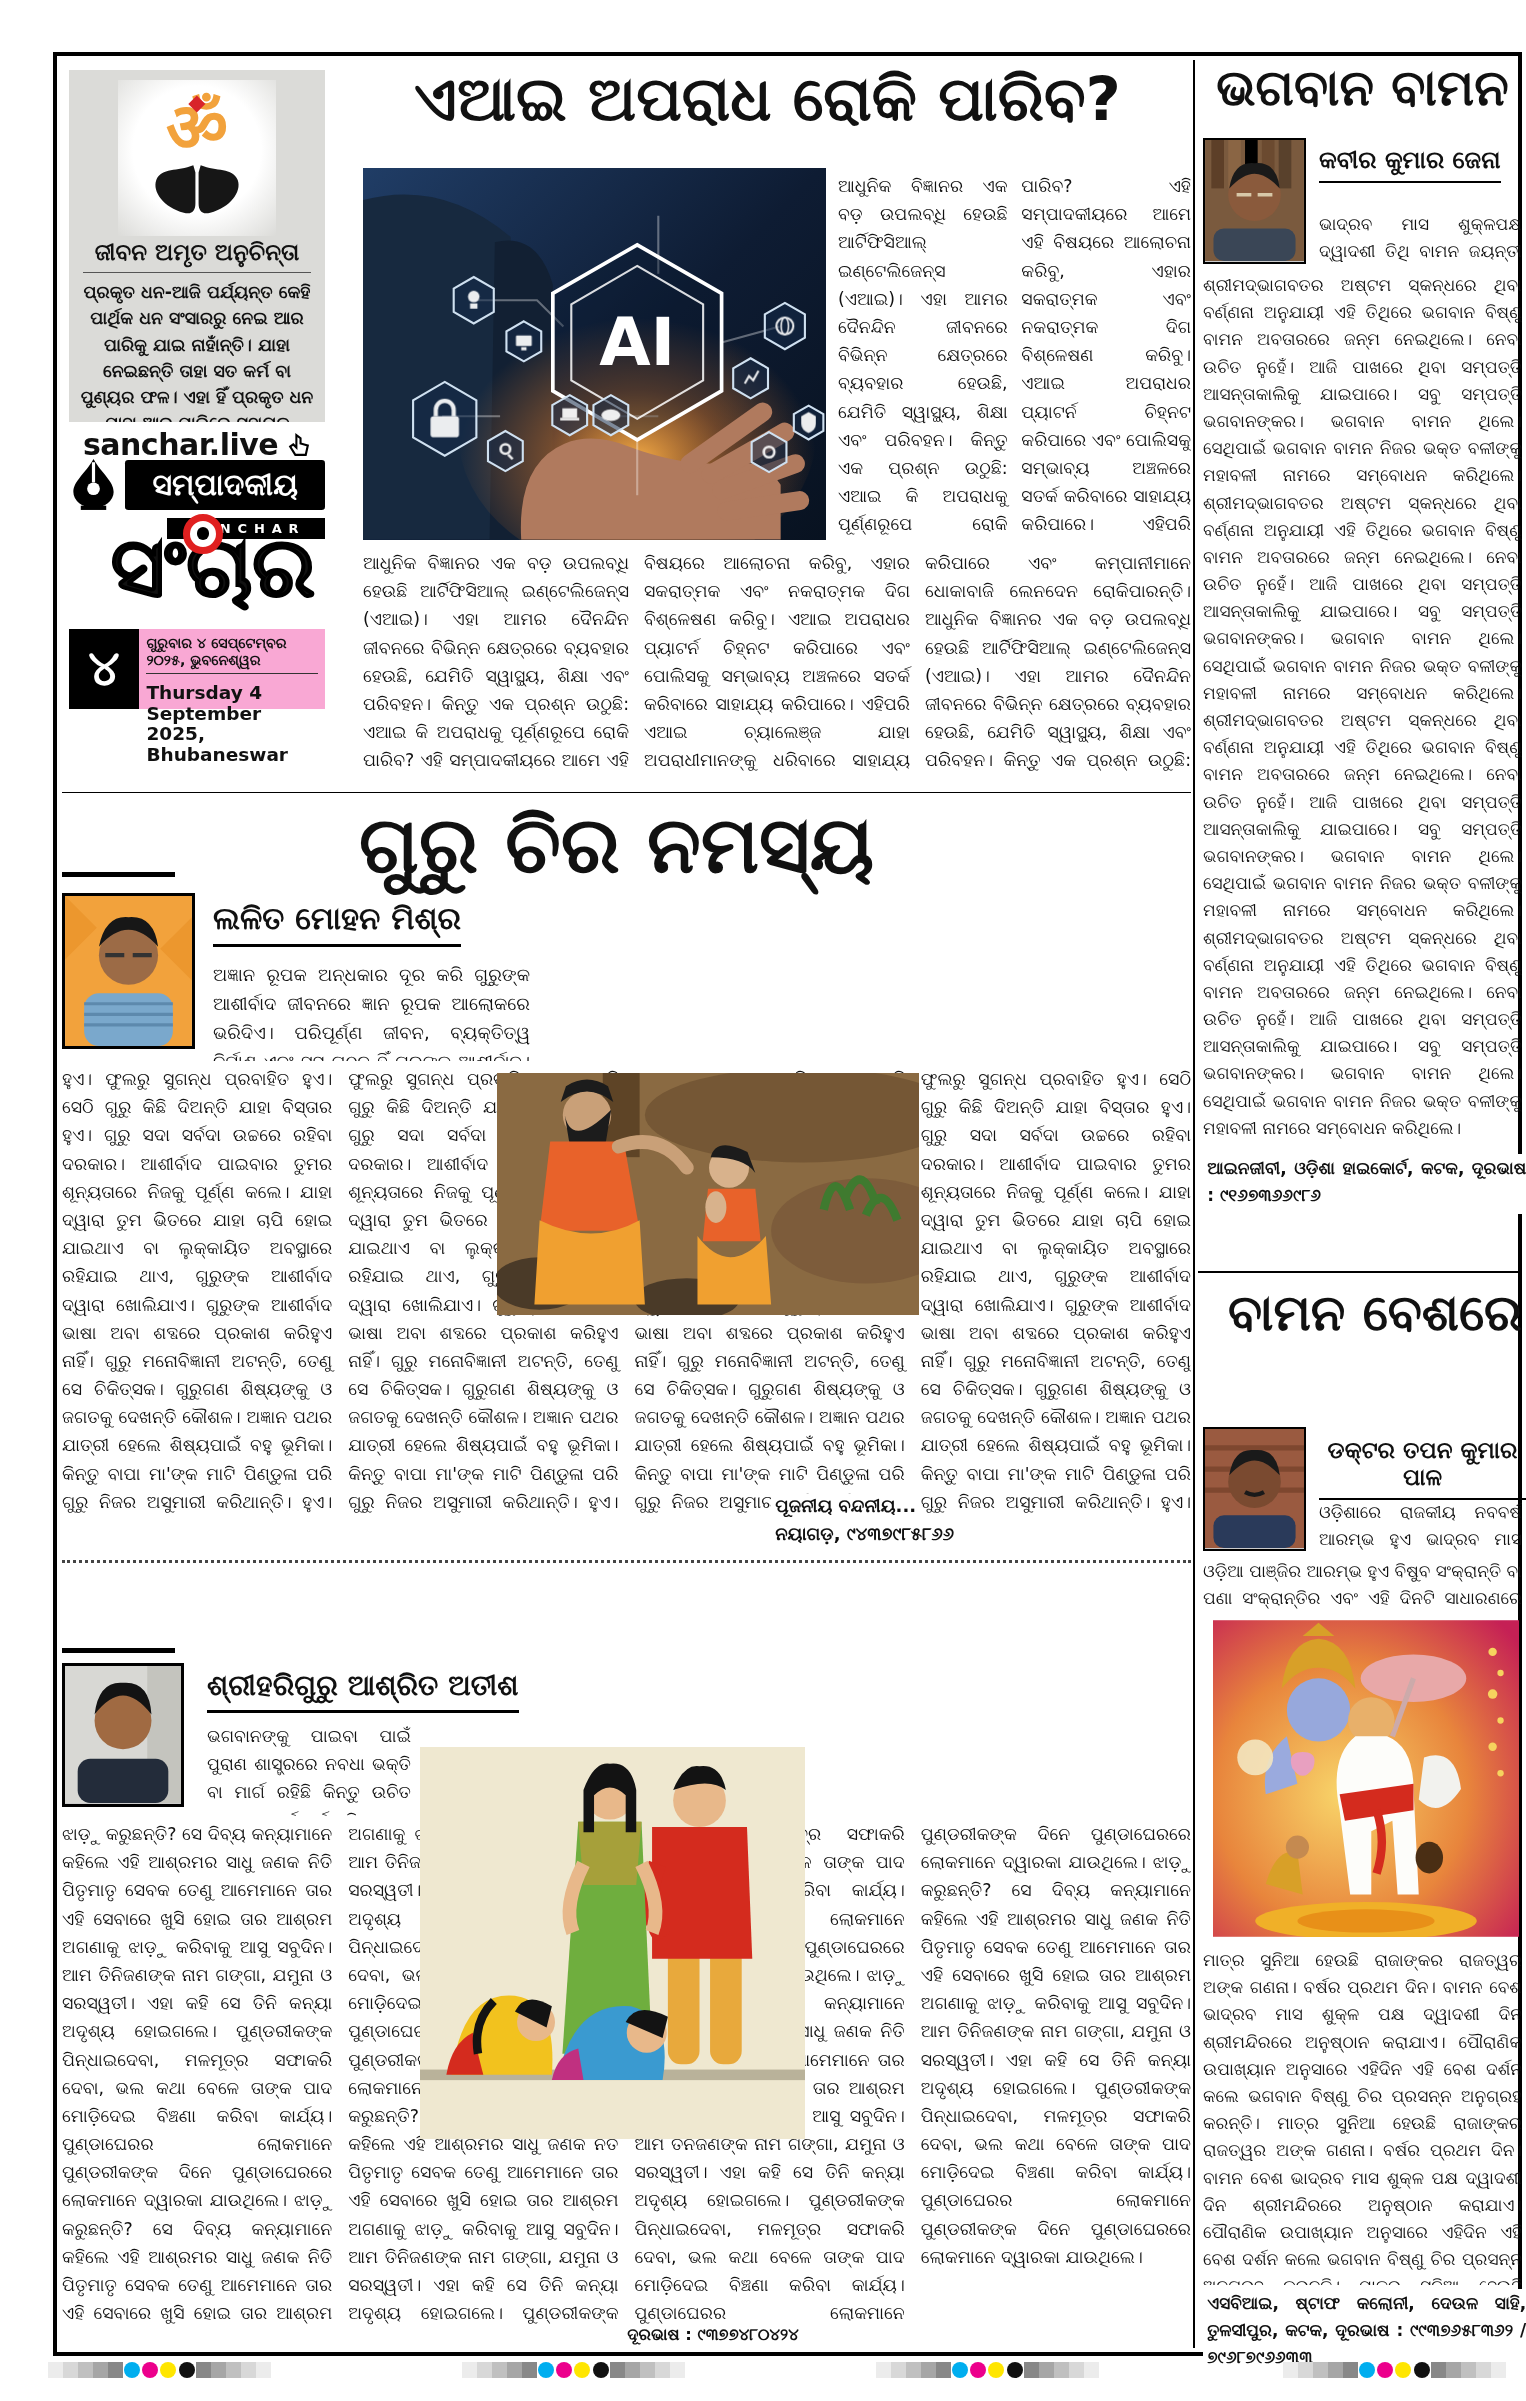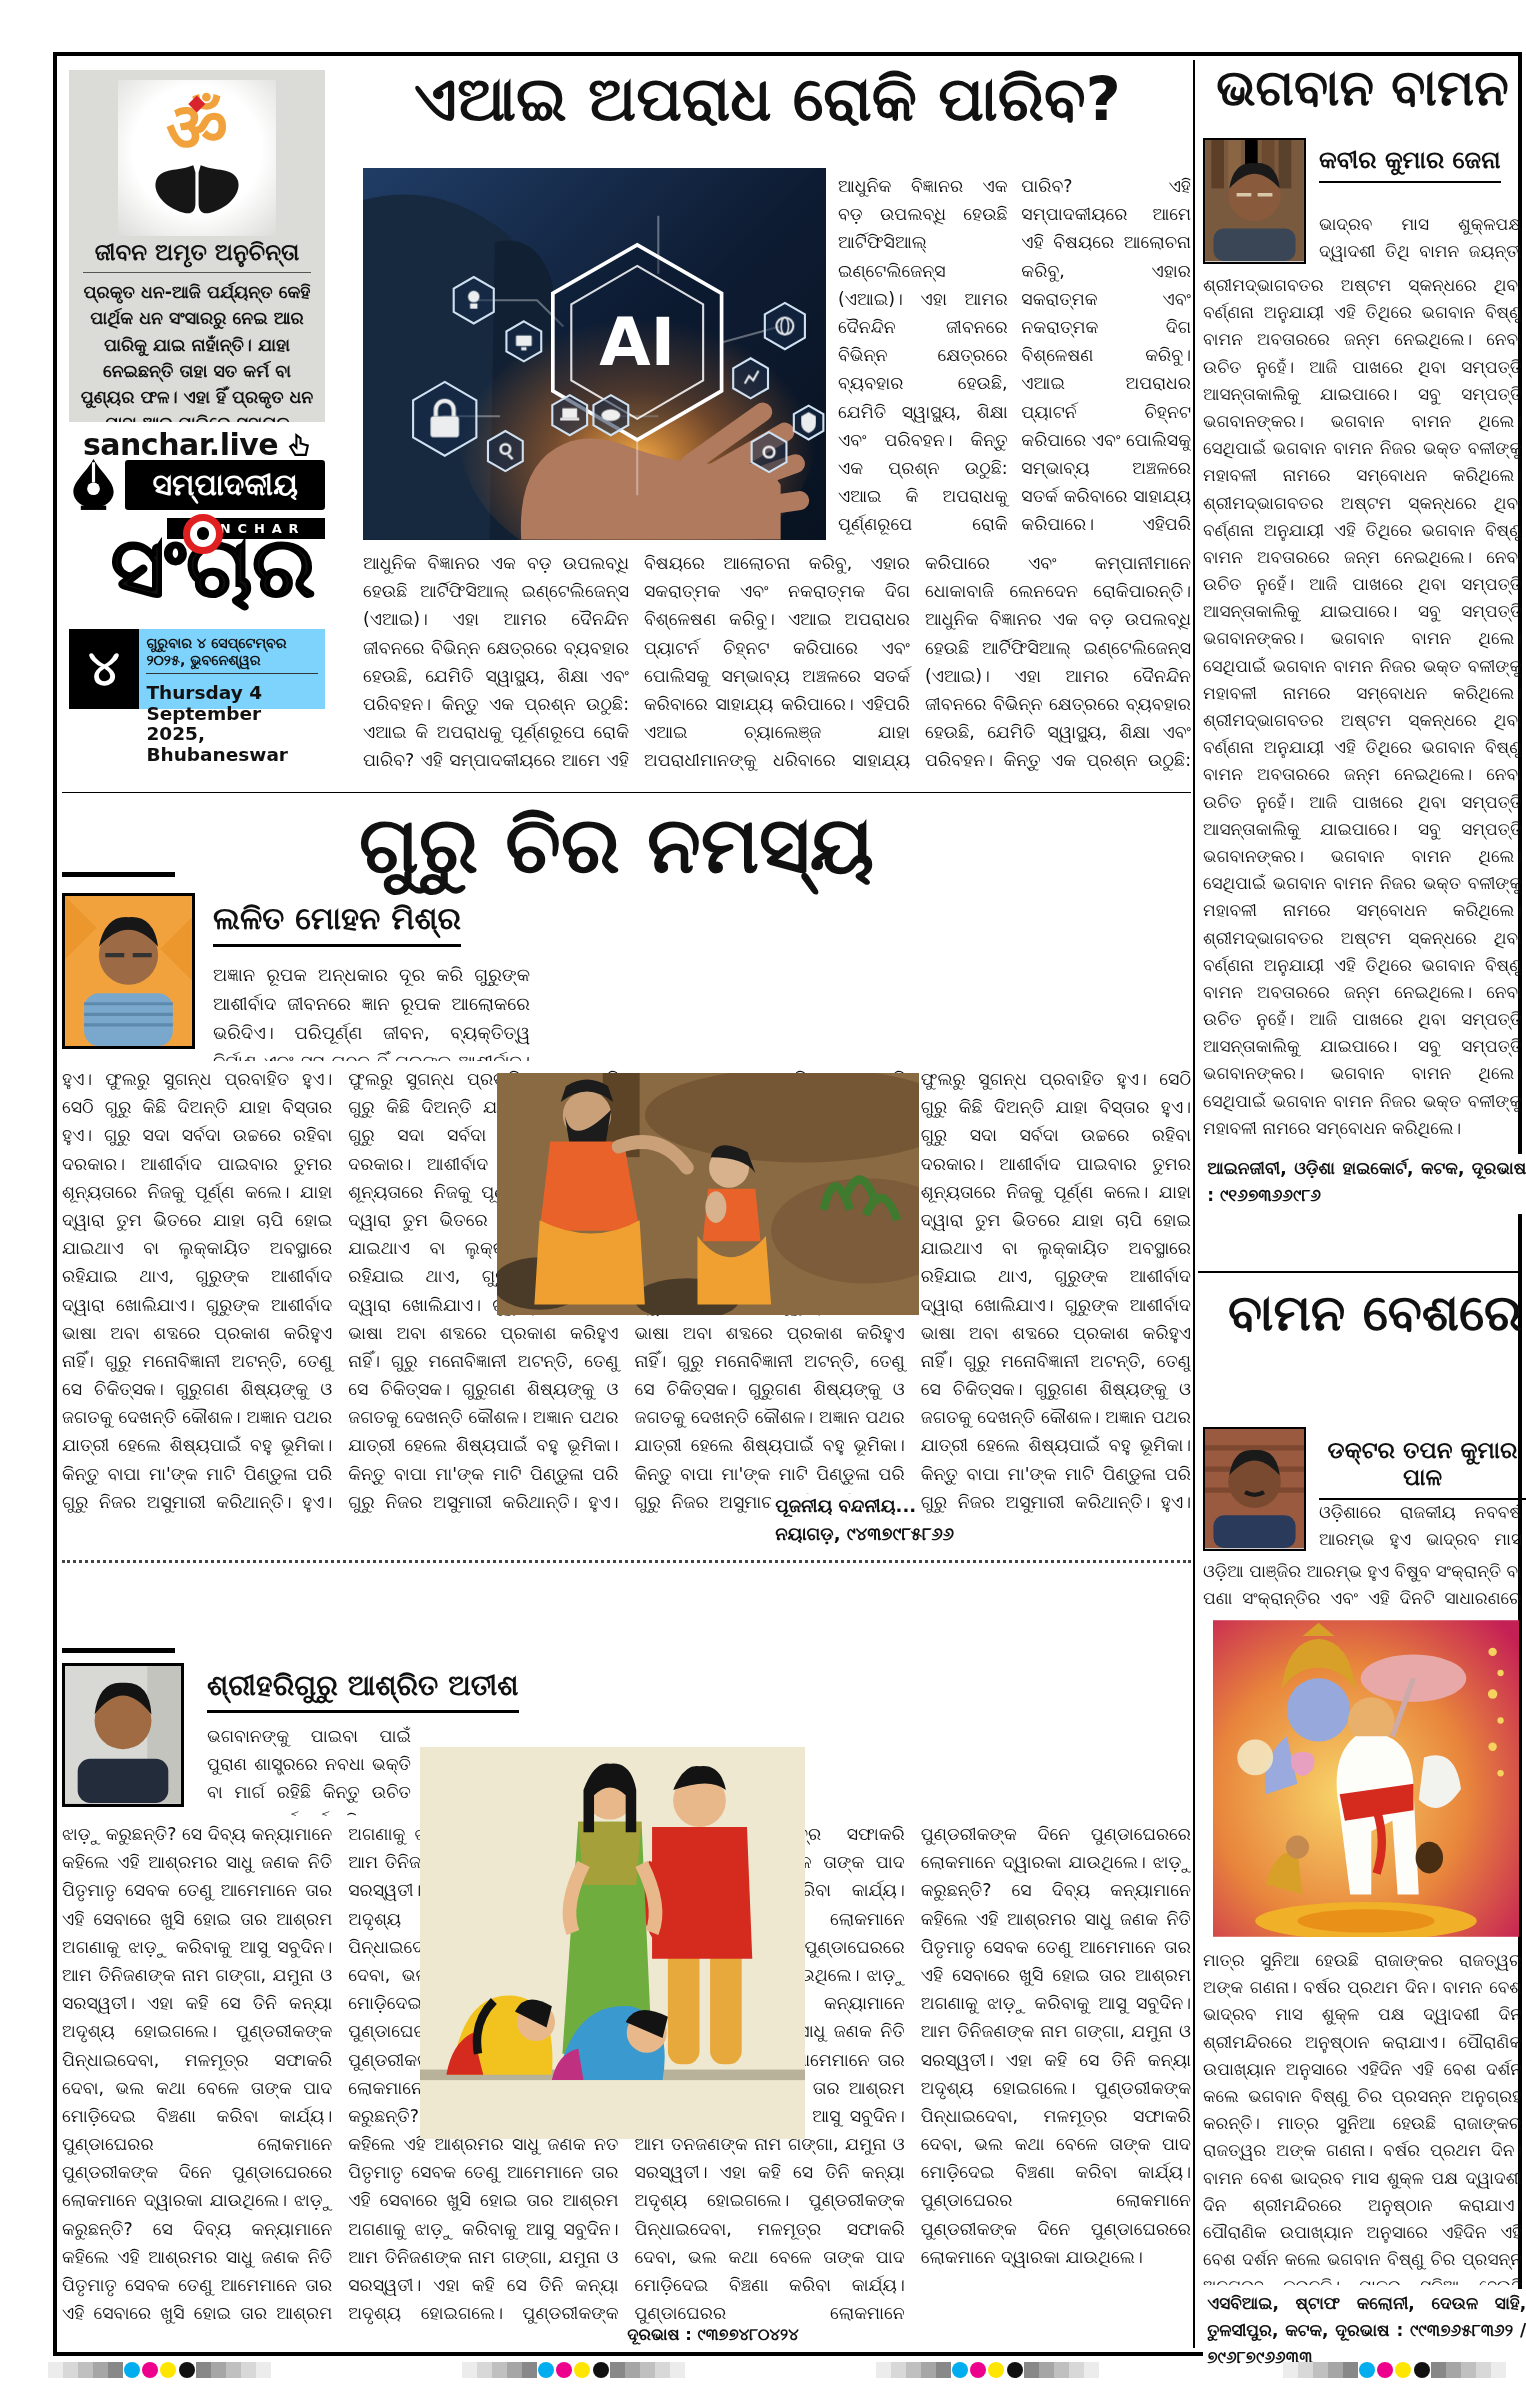--- a/index.html
+++ b/index.html
@@ -26,21 +26,21 @@
   .san-bar{position:absolute;right:0;top:0;width:158px;height:21px;background:#000;color:#fff;
            display:flex;align-items:center;justify-content:center;font-size:13px;font-weight:bold;letter-spacing:6.9px;}
   .brand-od{position:absolute;left:16px;top:8.4px;width:100%;text-align:center;font-size:83px;font-weight:900;line-height:1;
             -webkit-text-stroke:1.6px #000;}
   .red-ring{position:absolute;left:114px;top:-4.2px;width:26px;height:26px;border:7.4px solid #e02020;border-radius:50%;
             background:#fff;display:flex;align-items:center;justify-content:center;}
   .red-ring .pupil{width:12.7px;height:12.7px;background:#000;border-radius:50%;}
   .date-row{left:69px;top:629px;width:256px;height:80px;display:flex;}
   .date-num{width:70px;background:#000;color:#fff;font-size:49px;font-weight:bold;
             display:flex;align-items:center;justify-content:center;}
-  .date-info{flex:1;background:#7dd3fc;padding:6.3px 7.4px;box-sizing:border-box;}
+  .date-info{flex:1;background:#f9a8d4;padding:6.3px 7.4px;box-sizing:border-box;}
   .date-od{font-size:14.3px;font-weight:bold;border-bottom:1.6px solid #333;padding-bottom:4.2px;}
   .date-en{font-size:18.5px;font-weight:bold;margin-top:9px;line-height:1.1;}
   
   .ed-headline{left:346px;top:59px;width:843px;text-align:center;font-size:61px;font-weight:700;line-height:1.3;}
   .ai-img{left:363px;top:168px;width:463px;height:372px;background:linear-gradient(135deg,#203d66 0%,#0e1c33 55%,#081220 100%);}
   .colsA{left:838px;top:172px;width:353px;height:370px;column-count:2;column-gap:13.7px;}
   .colsB{left:363px;top:549px;width:828px;height:236px;column-count:3;column-gap:15px;}
   .bodytext{font-size:17.4px;line-height:1.62;text-align:justify;overflow:hidden;}
   .secrule{left:62px;top:792px;width:1129px;height:1.1px;background:#000;}
   

